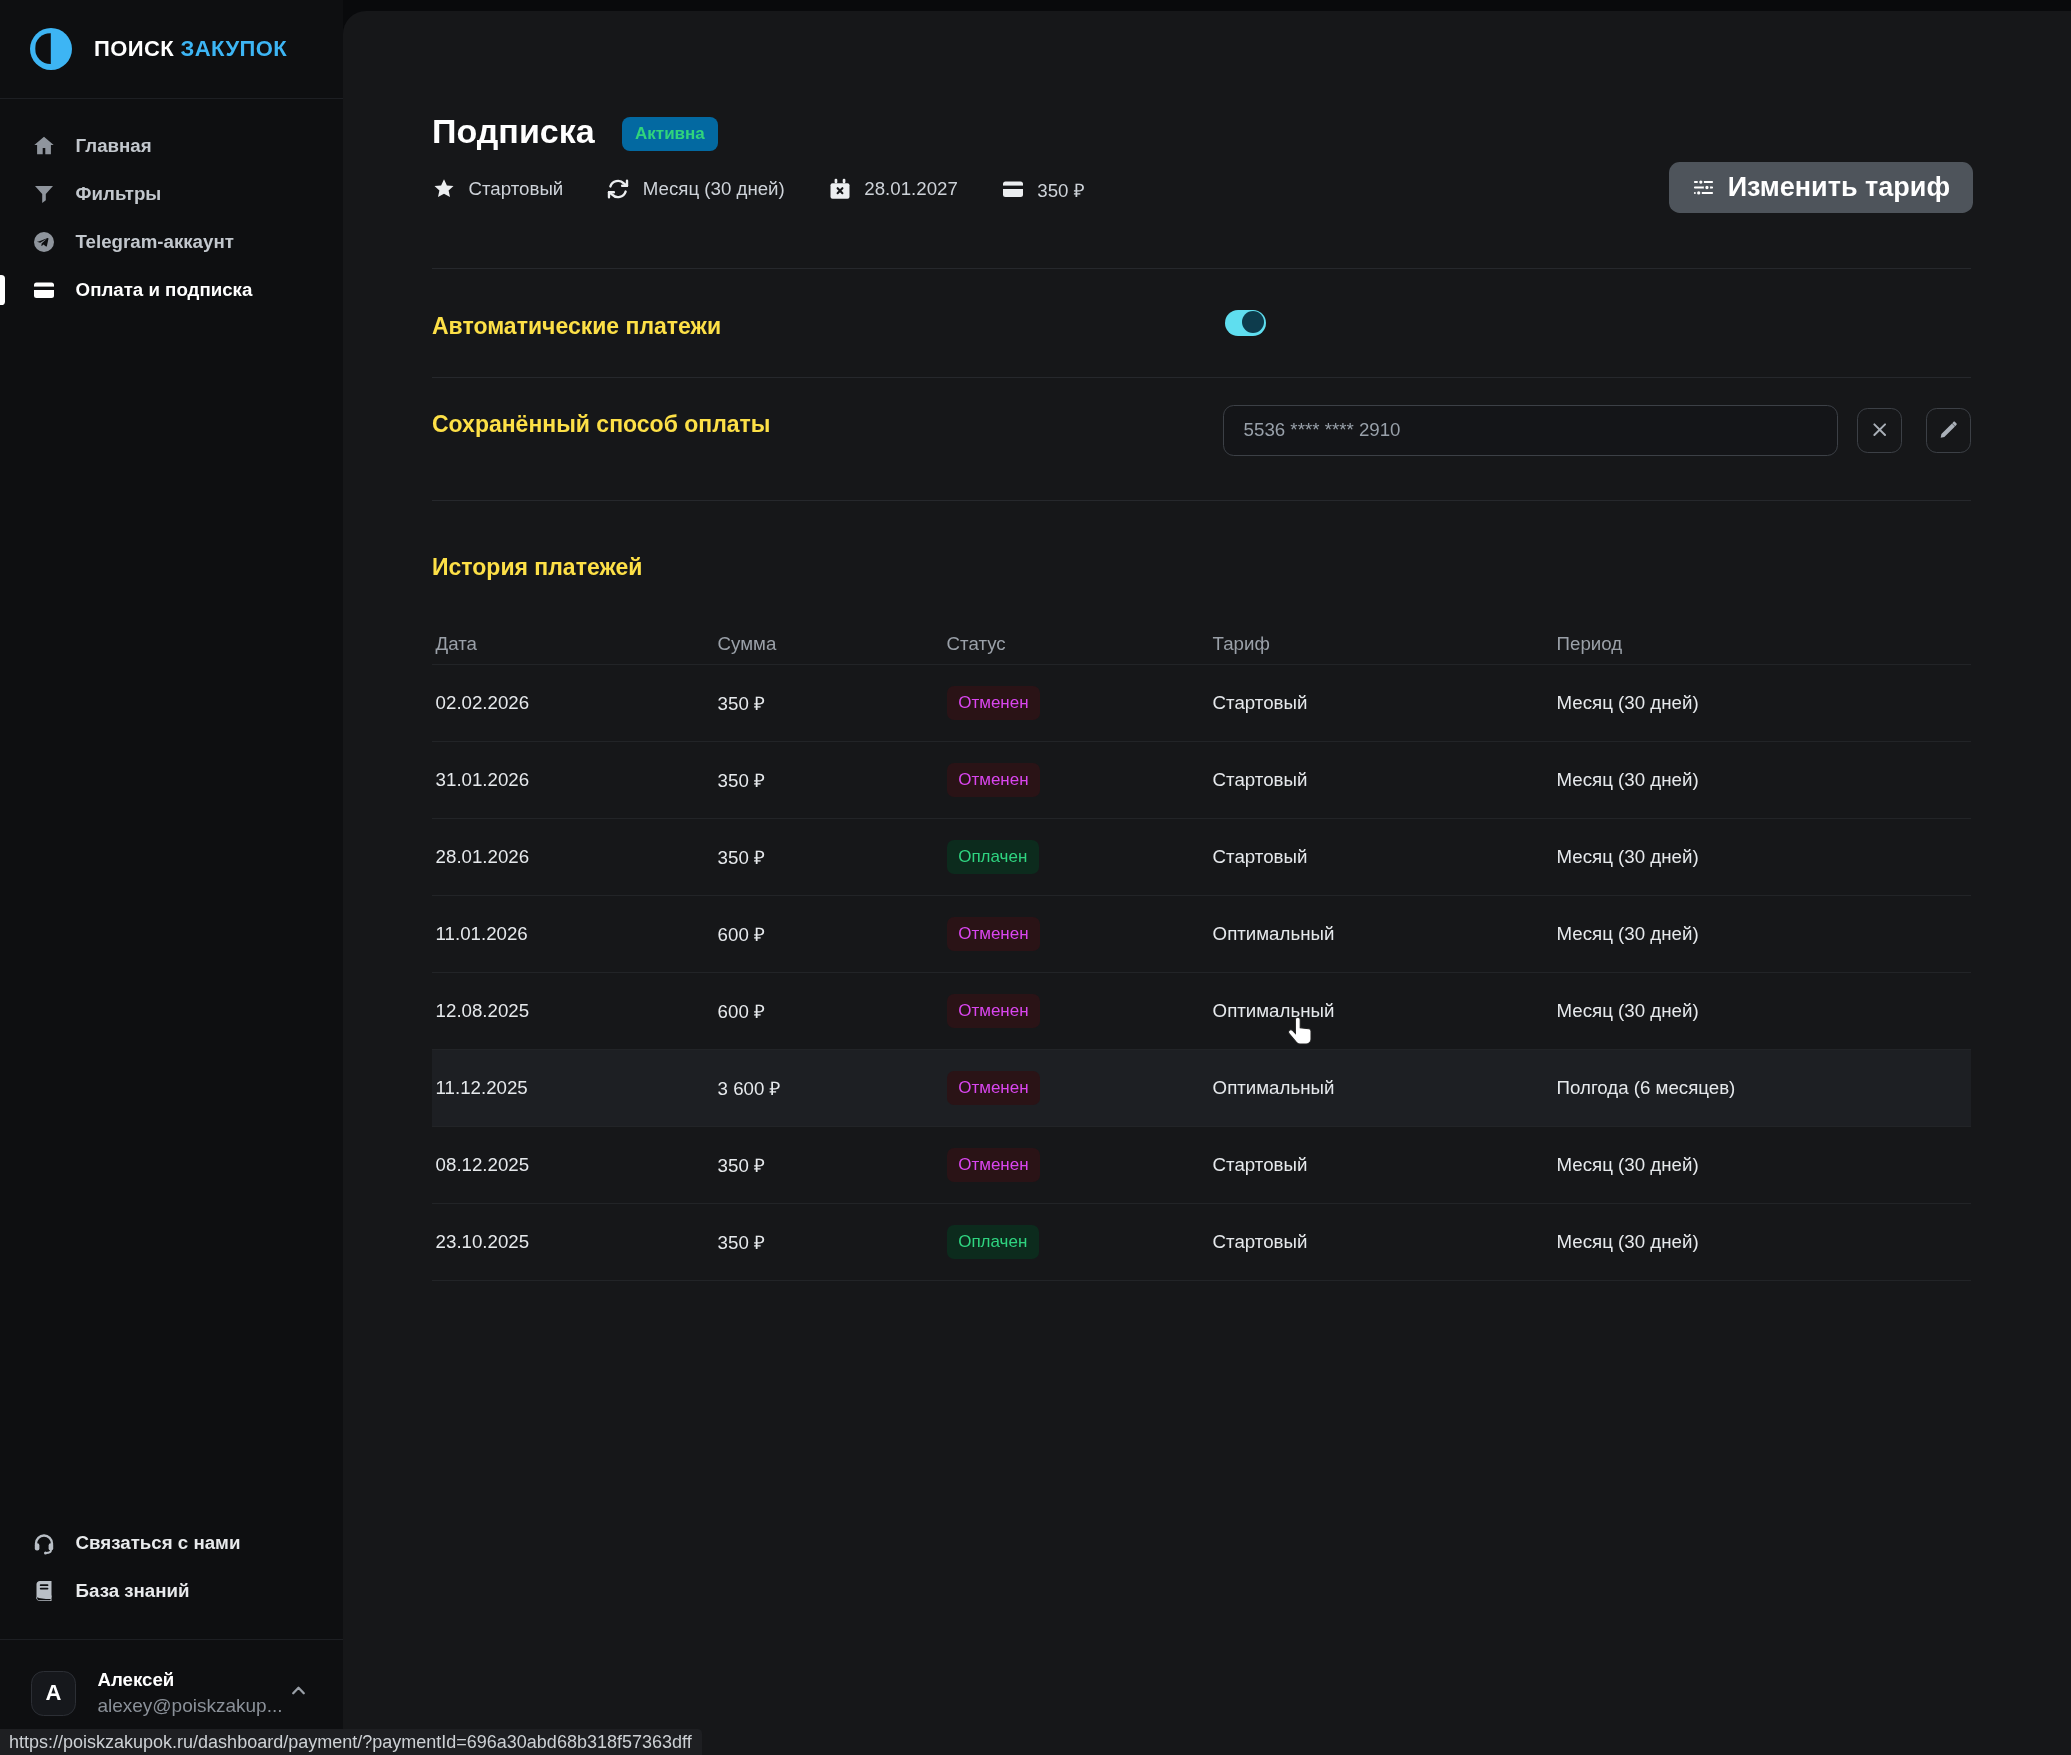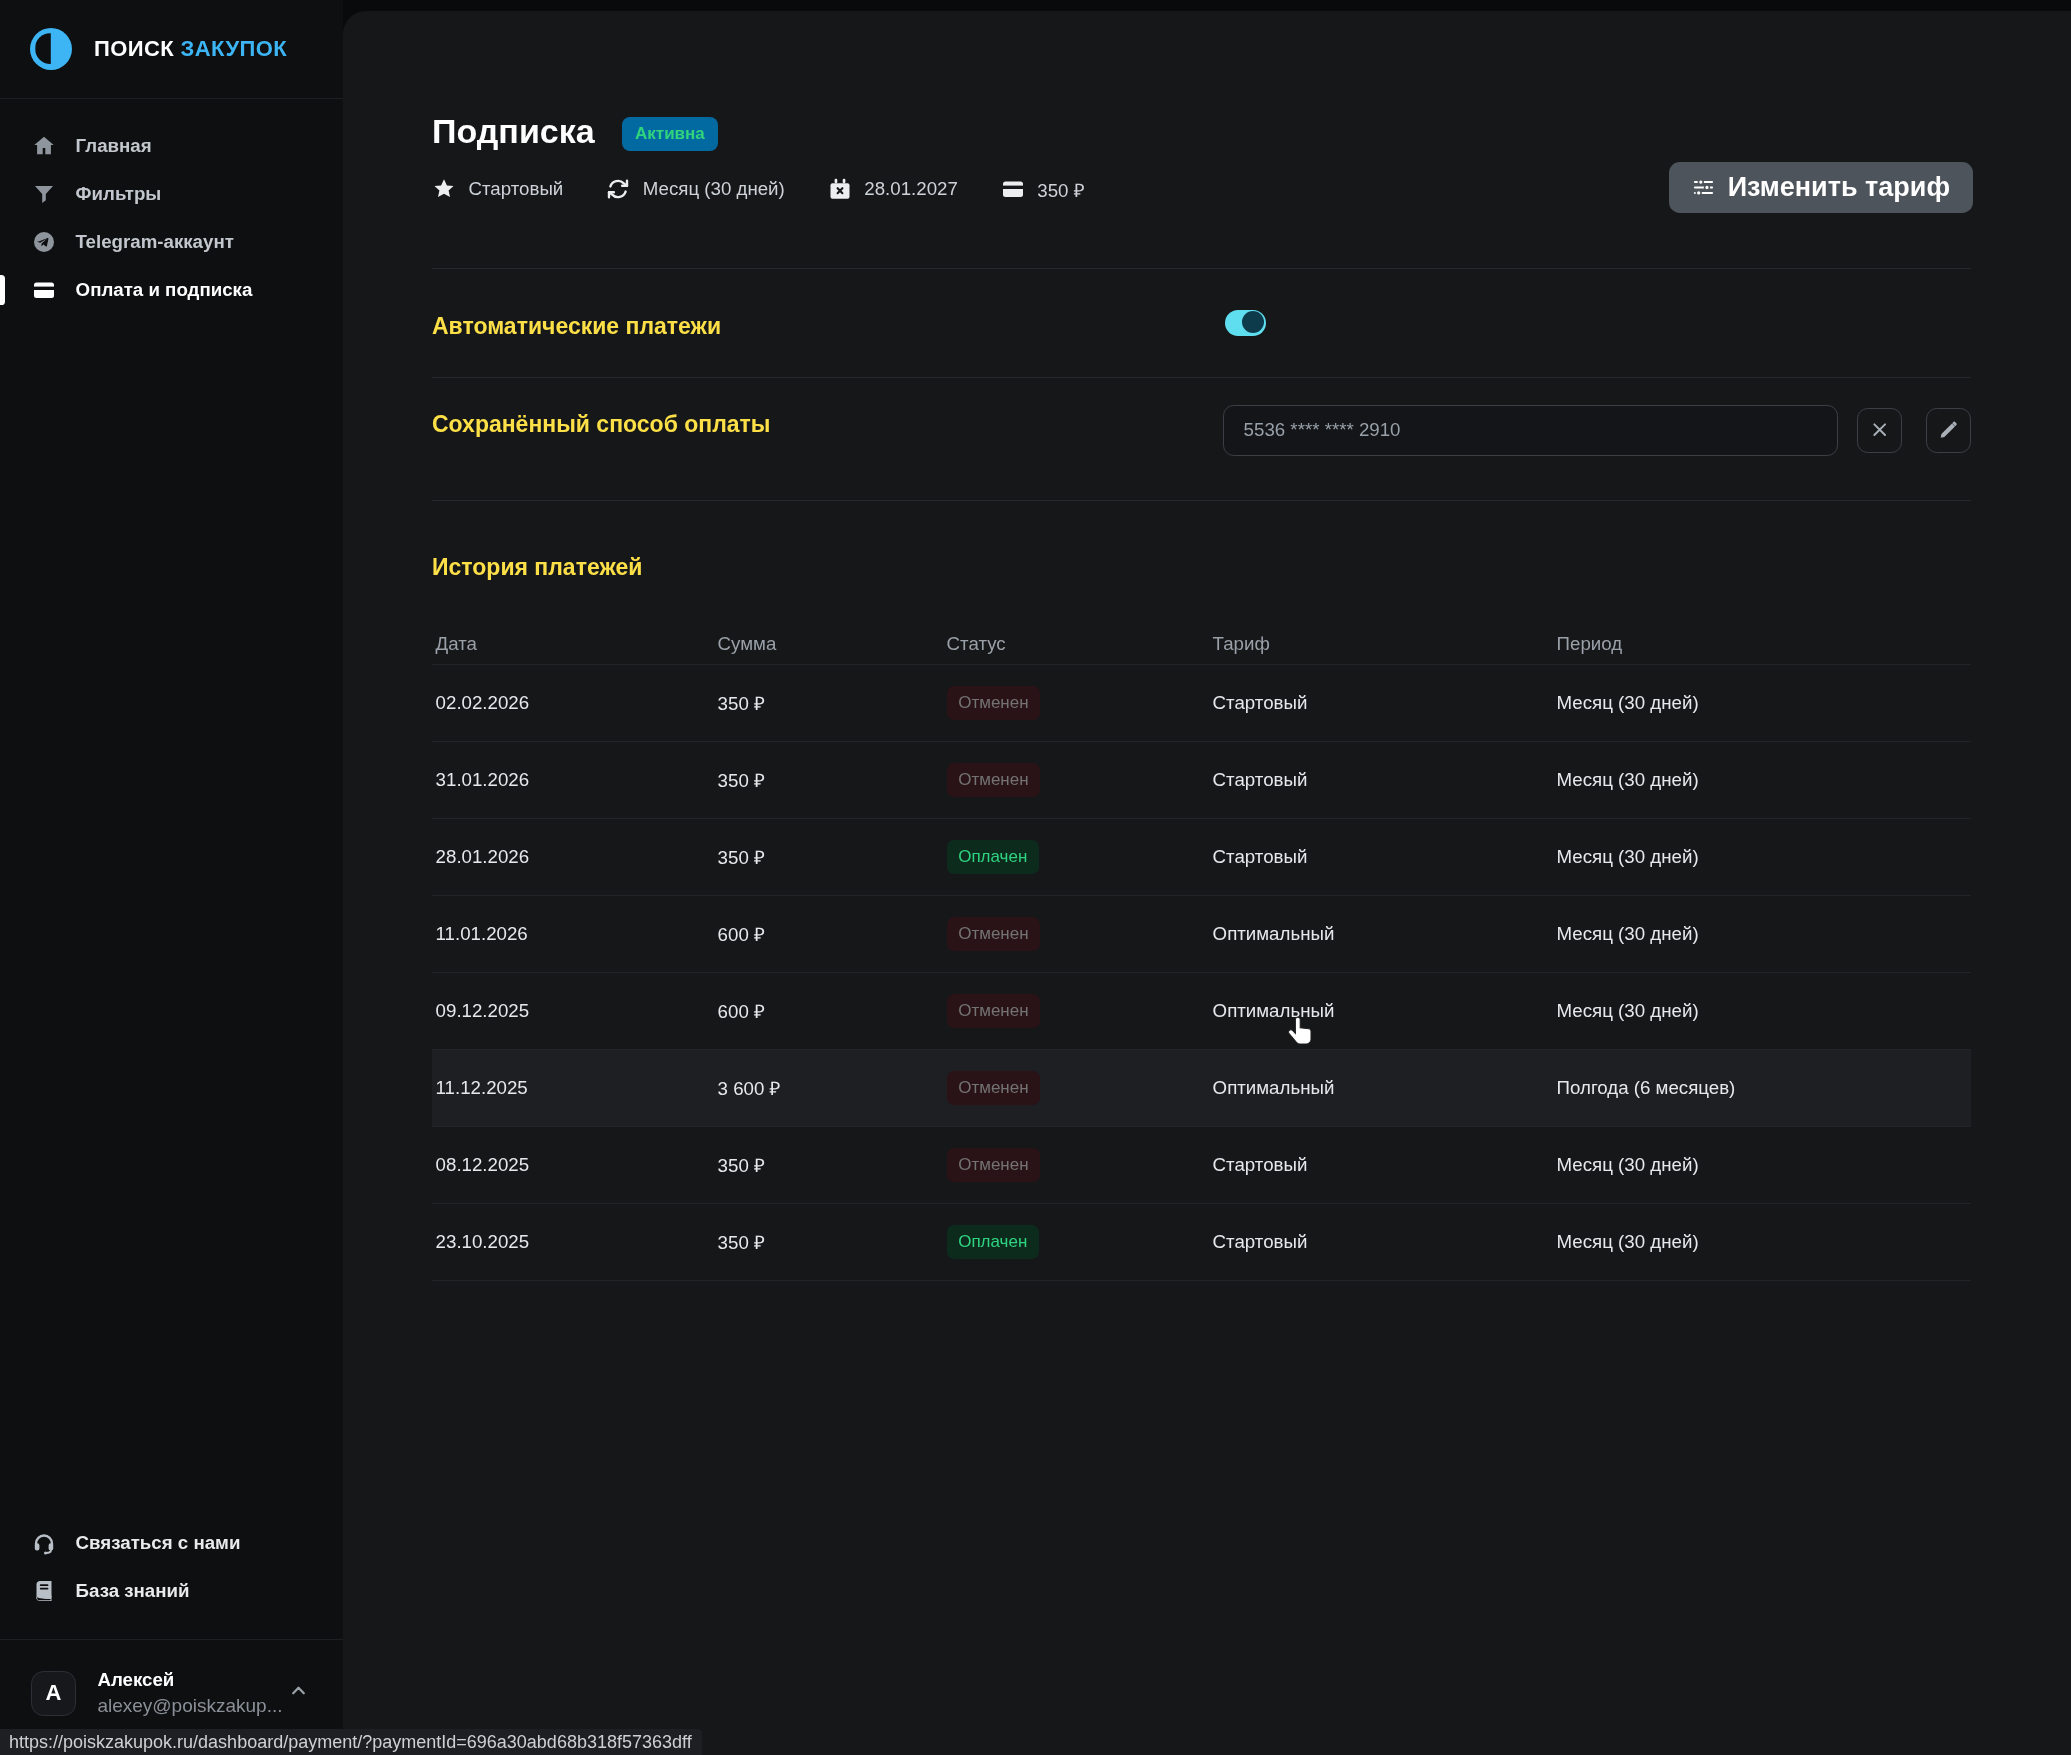--- a/index.html
+++ b/index.html
@@ -75,21 +75,21 @@
 
   
   .table { position:absolute; left:89px; right:101px; top:613px; }
   .thead, .trow { display:grid; grid-template-columns:282px 229px 266px 344px 1fr; align-items:center; }
   .thead { height:41px; color:#9aa0a8; font-size:18.7px; border-bottom:0.9px solid #222427; }
   .thead > div { padding-left:3.6px; }
   .trow { height:77px; color:#e6e9ec; font-size:18.7px; border-bottom:0.9px solid #222427; }
   .trow > div { padding-left:3.6px; }
   .trow.hl { background:#1d1f23; }
   .badge { display:inline-block; font-size:17px; padding:7.1px 11.6px; border-radius:7.1px; }
-  .badge.cancelled { color:#737373; background:#2a1316; }
+  .badge.cancelled { color:#d946ef; background:#2a1316; }
   .badge.paid { color:#2fd480; background:#0c2b1d; }
 
   
   .statusbar { position:absolute; left:0; bottom:0; height:26px; background:#1e1f22; color:#cdd1d5;
     font-size:18px; display:flex; align-items:center; padding:0 10.7px 0 9px; border-top-right-radius:4.5px; white-space:nowrap; }
   .cursor { position:absolute; left:1284px; top:1014px; width:36px; height:36px; pointer-events:none; z-index:50; }
   svg { display:block; width:100%; height:100%; }
 </style>
 </head>
 <body>
@@ -308,21 +308,21 @@
           <div>Месяц (30 дней)</div>
         </div>
         <div class="trow">
           <div>11.01.2026</div>
           <div>600 ₽</div>
           <div><span class="badge cancelled">Отменен</span></div>
           <div>Оптимальный</div>
           <div>Месяц (30 дней)</div>
         </div>
         <div class="trow">
-          <div>09.12.2025</div>
+          <div>12.08.2025</div>
           <div>600 ₽</div>
           <div><span class="badge cancelled">Отменен</span></div>
           <div>Оптимальный</div>
           <div>Месяц (30 дней)</div>
         </div>
         <div class="trow hl">
           <div>11.12.2025</div>
           <div>3 600 ₽</div>
           <div><span class="badge cancelled">Отменен</span></div>
           <div>Оптимальный</div>

